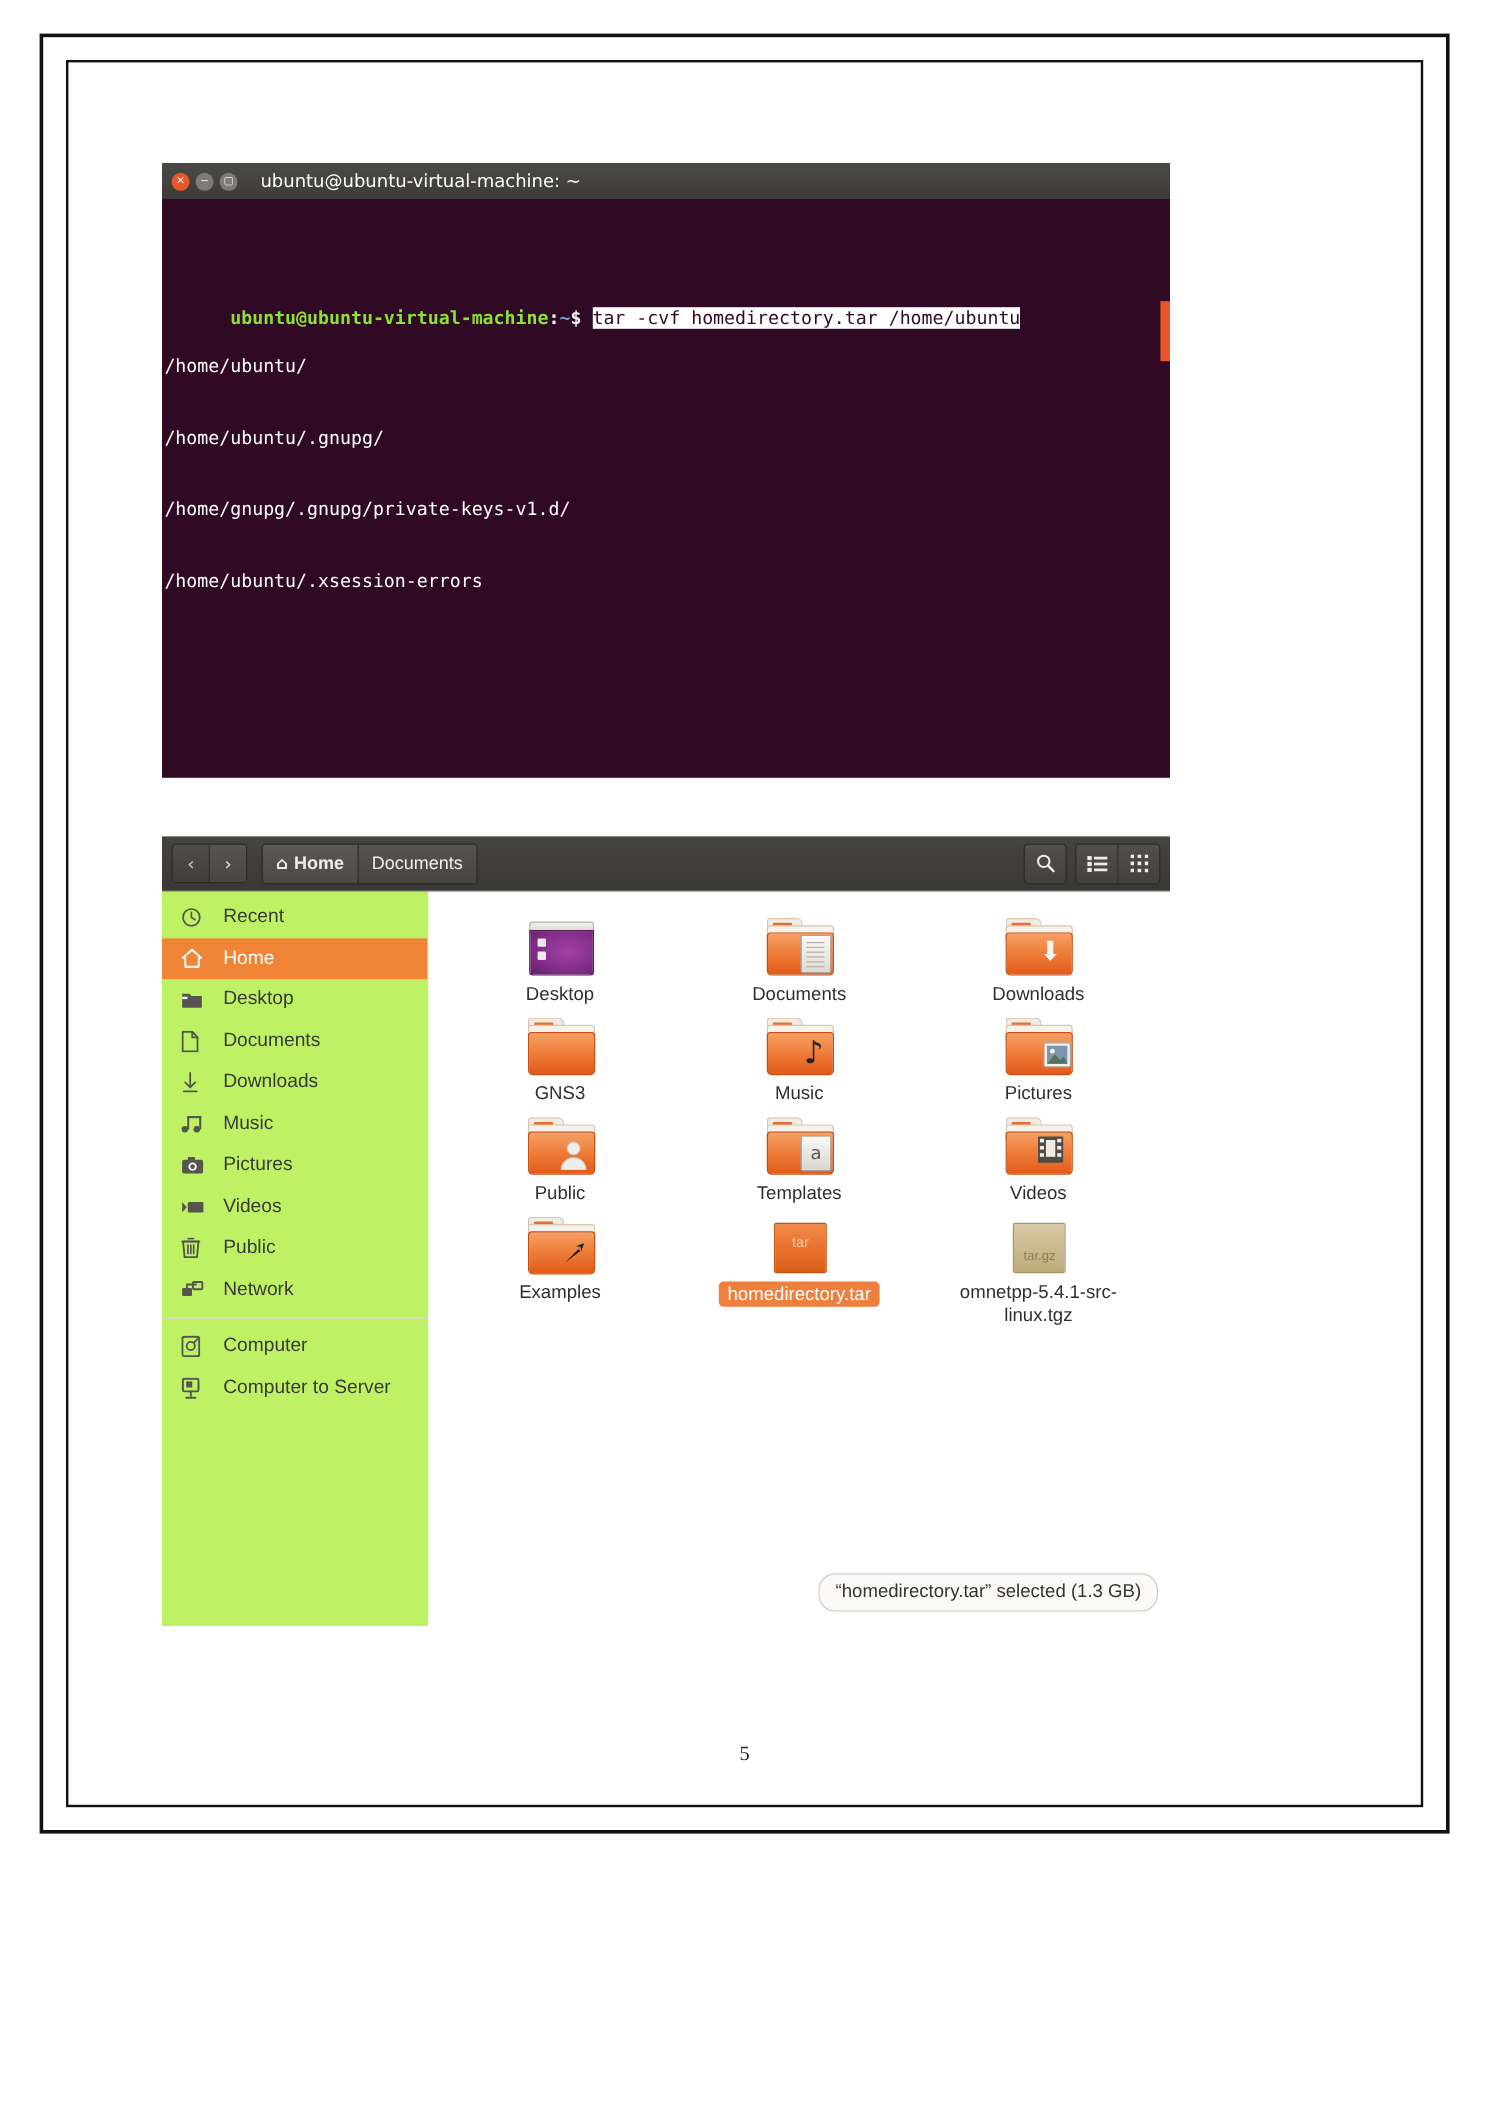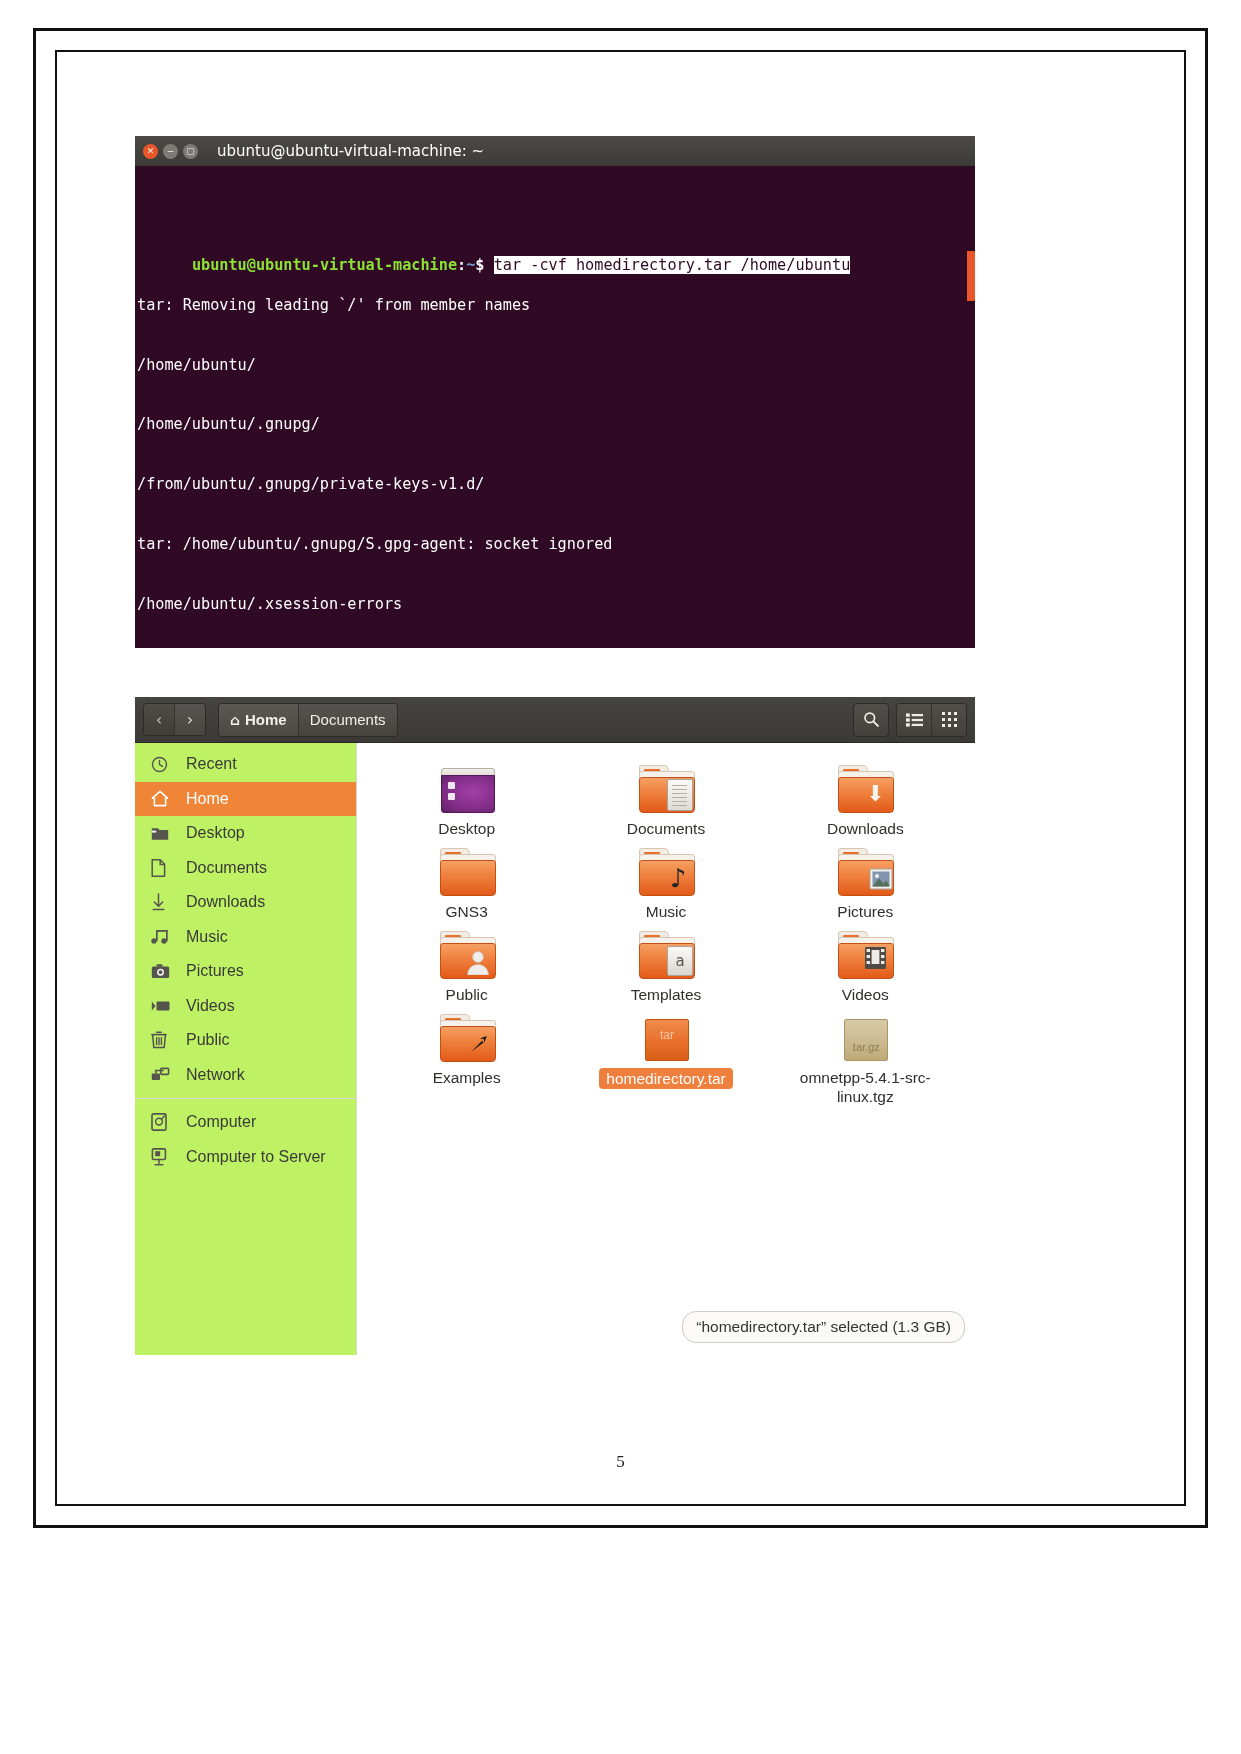--- a/index.html
+++ b/index.html
@@ -473,25 +473,23 @@
     <span class="win-btn close">✕</span>
     <span class="win-btn min">−</span>
     <span class="win-btn max">▢</span>
     <span class="terminal-title">ubuntu@ubuntu-virtual-machine: ~</span>
   </div>
   <div class="terminal-body">
     <div class="scroll-marker"></div>
     <div class="tline">
       <span class="prompt-user">ubuntu@ubuntu-virtual-machine</span><span class="prompt-colon">:</span><span class="prompt-path">~</span><span class="prompt-colon">$</span><span> </span><span class="cmd-highlight">tar -cvf homedirectory.tar /home/ubuntu</span>
     </div>
-    <div class="tline">tar: Removing leading `/' from member names</div>
     <div class="tline">/home/ubuntu/</div>
     <div class="tline">/home/ubuntu/.gnupg/</div>
-    <div class="tline">/from/ubuntu/.gnupg/private-keys-v1.d/</div>
-    <div class="tline">tar: /home/ubuntu/.gnupg/S.gpg-agent: socket ignored</div>
+    <div class="tline">/home/gnupg/.gnupg/private-keys-v1.d/</div>
     <div class="tline">/home/ubuntu/.xsession-errors</div>
     
     
     
     
     
     
     
     
     

